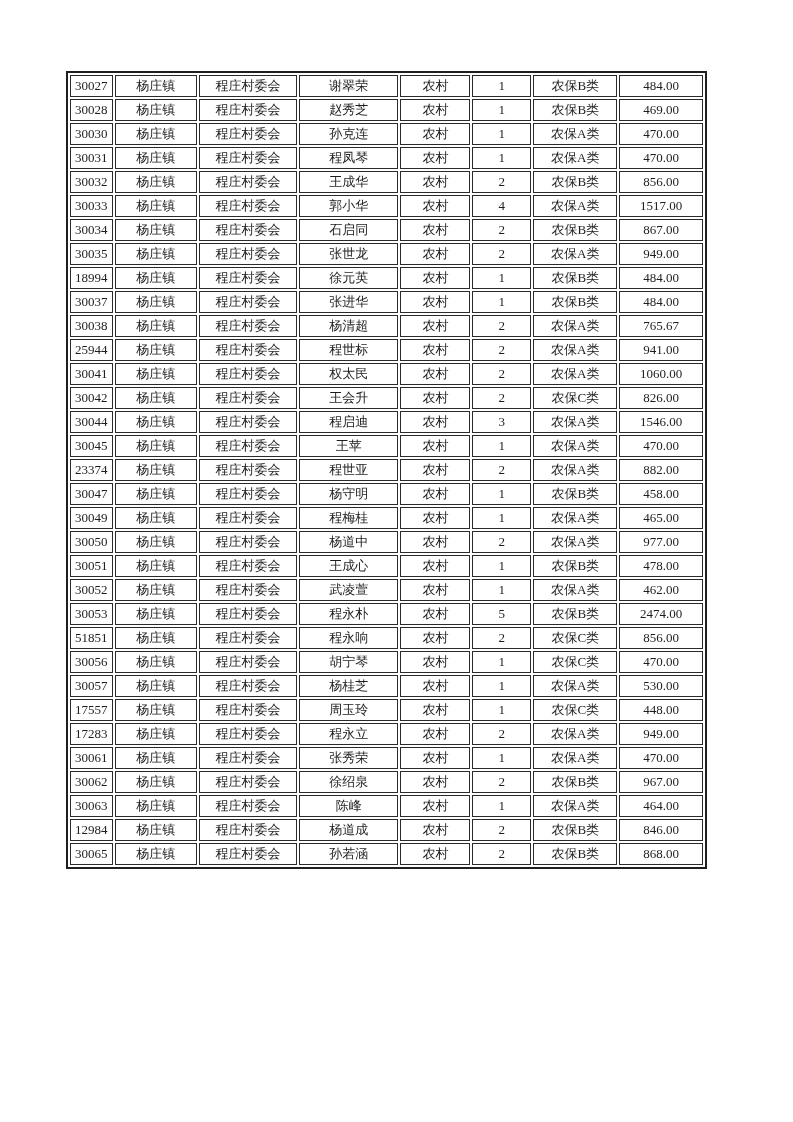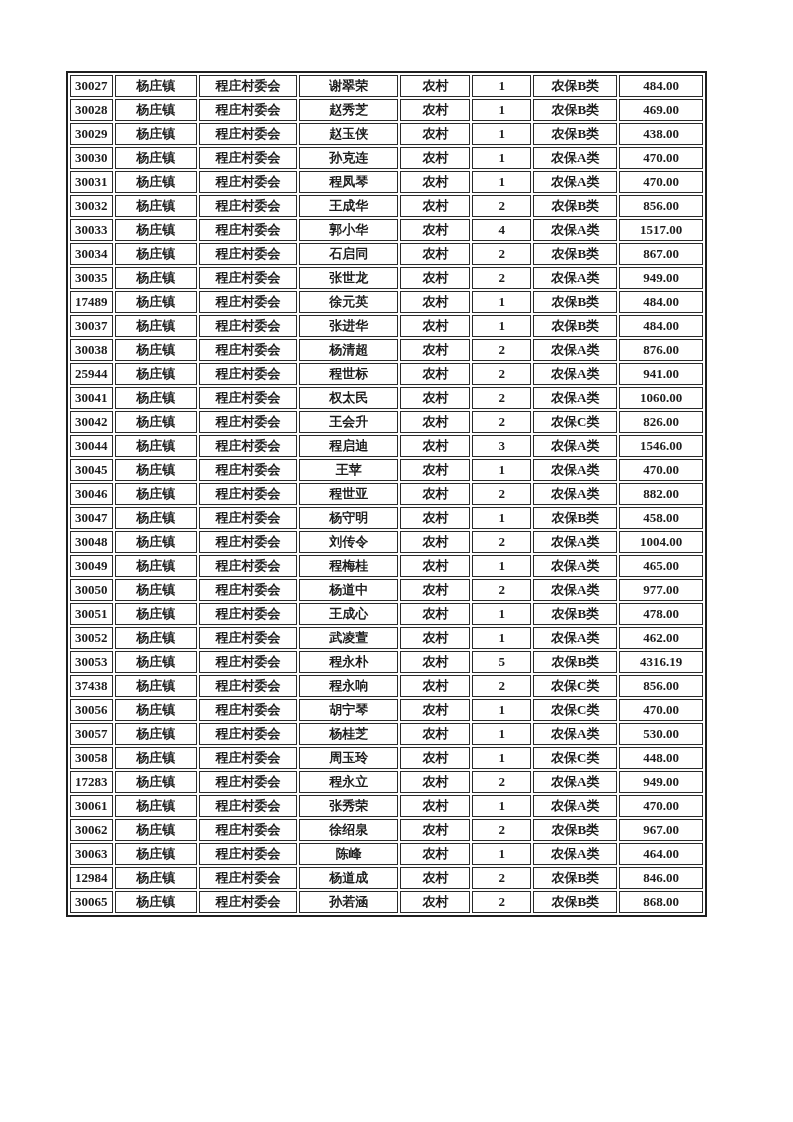--- a/index.html
+++ b/index.html
@@ -20,21 +20,20 @@
     top: 71px;
     width: 641px;
   }
   table.grid {
     width: 100%;
     table-layout: fixed;
     border-collapse: separate;
     border-spacing: 2px;
     border: 2px solid #1f1f1f;
     background: #ffffff;
-    font-weight: bold;
   }
   table.grid td {
     border: 1px solid #2a2a2a;
     height: 20px;
     line-height: 20px;
     text-align: center;
     vertical-align: middle;
     font-size: 13px;
     white-space: nowrap;
     overflow: hidden;
@@ -81,30 +80,20 @@
     <td>30028</td>
     <td>杨庄镇</td>
     <td>程庄村委会</td>
     <td>赵秀芝</td>
     <td>农村</td>
     <td>1</td>
     <td>农保B类</td>
     <td>469.00</td>
   </tr>
         <tr>
-    <td>30029</td>
-    <td>杨庄镇</td>
-    <td>程庄村委会</td>
-    <td>赵玉侠</td>
-    <td>农村</td>
-    <td>1</td>
-    <td>农保B类</td>
-    <td>438.00</td>
-  </tr>
-        <tr>
     <td>30030</td>
     <td>杨庄镇</td>
     <td>程庄村委会</td>
     <td>孙克连</td>
     <td>农村</td>
     <td>1</td>
     <td>农保A类</td>
     <td>470.00</td>
   </tr>
         <tr>
@@ -151,21 +140,21 @@
     <td>30035</td>
     <td>杨庄镇</td>
     <td>程庄村委会</td>
     <td>张世龙</td>
     <td>农村</td>
     <td>2</td>
     <td>农保A类</td>
     <td>949.00</td>
   </tr>
         <tr>
-    <td>17489</td>
+    <td>18994</td>
     <td>杨庄镇</td>
     <td>程庄村委会</td>
     <td>徐元英</td>
     <td>农村</td>
     <td>1</td>
     <td>农保B类</td>
     <td>484.00</td>
   </tr>
         <tr>
     <td>30037</td>
@@ -178,21 +167,21 @@
     <td>484.00</td>
   </tr>
         <tr>
     <td>30038</td>
     <td>杨庄镇</td>
     <td>程庄村委会</td>
     <td>杨清超</td>
     <td>农村</td>
     <td>2</td>
     <td>农保A类</td>
-    <td>876.00</td>
+    <td>765.67</td>
   </tr>
         <tr>
     <td>25944</td>
     <td>杨庄镇</td>
     <td>程庄村委会</td>
     <td>程世标</td>
     <td>农村</td>
     <td>2</td>
     <td>农保A类</td>
     <td>941.00</td>
@@ -231,50 +220,40 @@
     <td>30045</td>
     <td>杨庄镇</td>
     <td>程庄村委会</td>
     <td>王苹</td>
     <td>农村</td>
     <td>1</td>
     <td>农保A类</td>
     <td>470.00</td>
   </tr>
         <tr>
-    <td>30046</td>
+    <td>23374</td>
     <td>杨庄镇</td>
     <td>程庄村委会</td>
     <td>程世亚</td>
     <td>农村</td>
     <td>2</td>
     <td>农保A类</td>
     <td>882.00</td>
   </tr>
         <tr>
     <td>30047</td>
     <td>杨庄镇</td>
     <td>程庄村委会</td>
     <td>杨守明</td>
     <td>农村</td>
     <td>1</td>
     <td>农保B类</td>
     <td>458.00</td>
   </tr>
         <tr>
-    <td>30048</td>
-    <td>杨庄镇</td>
-    <td>程庄村委会</td>
-    <td>刘传令</td>
-    <td>农村</td>
-    <td>2</td>
-    <td>农保A类</td>
-    <td>1004.00</td>
-  </tr>
-        <tr>
     <td>30049</td>
     <td>杨庄镇</td>
     <td>程庄村委会</td>
     <td>程梅桂</td>
     <td>农村</td>
     <td>1</td>
     <td>农保A类</td>
     <td>465.00</td>
   </tr>
         <tr>
@@ -308,24 +287,24 @@
     <td>462.00</td>
   </tr>
         <tr>
     <td>30053</td>
     <td>杨庄镇</td>
     <td>程庄村委会</td>
     <td>程永朴</td>
     <td>农村</td>
     <td>5</td>
     <td>农保B类</td>
-    <td>4316.19</td>
-  </tr>
-        <tr>
-    <td>37438</td>
+    <td>2474.00</td>
+  </tr>
+        <tr>
+    <td>51851</td>
     <td>杨庄镇</td>
     <td>程庄村委会</td>
     <td>程永响</td>
     <td>农村</td>
     <td>2</td>
     <td>农保C类</td>
     <td>856.00</td>
   </tr>
         <tr>
     <td>30056</td>
@@ -341,21 +320,21 @@
     <td>30057</td>
     <td>杨庄镇</td>
     <td>程庄村委会</td>
     <td>杨桂芝</td>
     <td>农村</td>
     <td>1</td>
     <td>农保A类</td>
     <td>530.00</td>
   </tr>
         <tr>
-    <td>30058</td>
+    <td>17557</td>
     <td>杨庄镇</td>
     <td>程庄村委会</td>
     <td>周玉玲</td>
     <td>农村</td>
     <td>1</td>
     <td>农保C类</td>
     <td>448.00</td>
   </tr>
         <tr>
     <td>17283</td>

